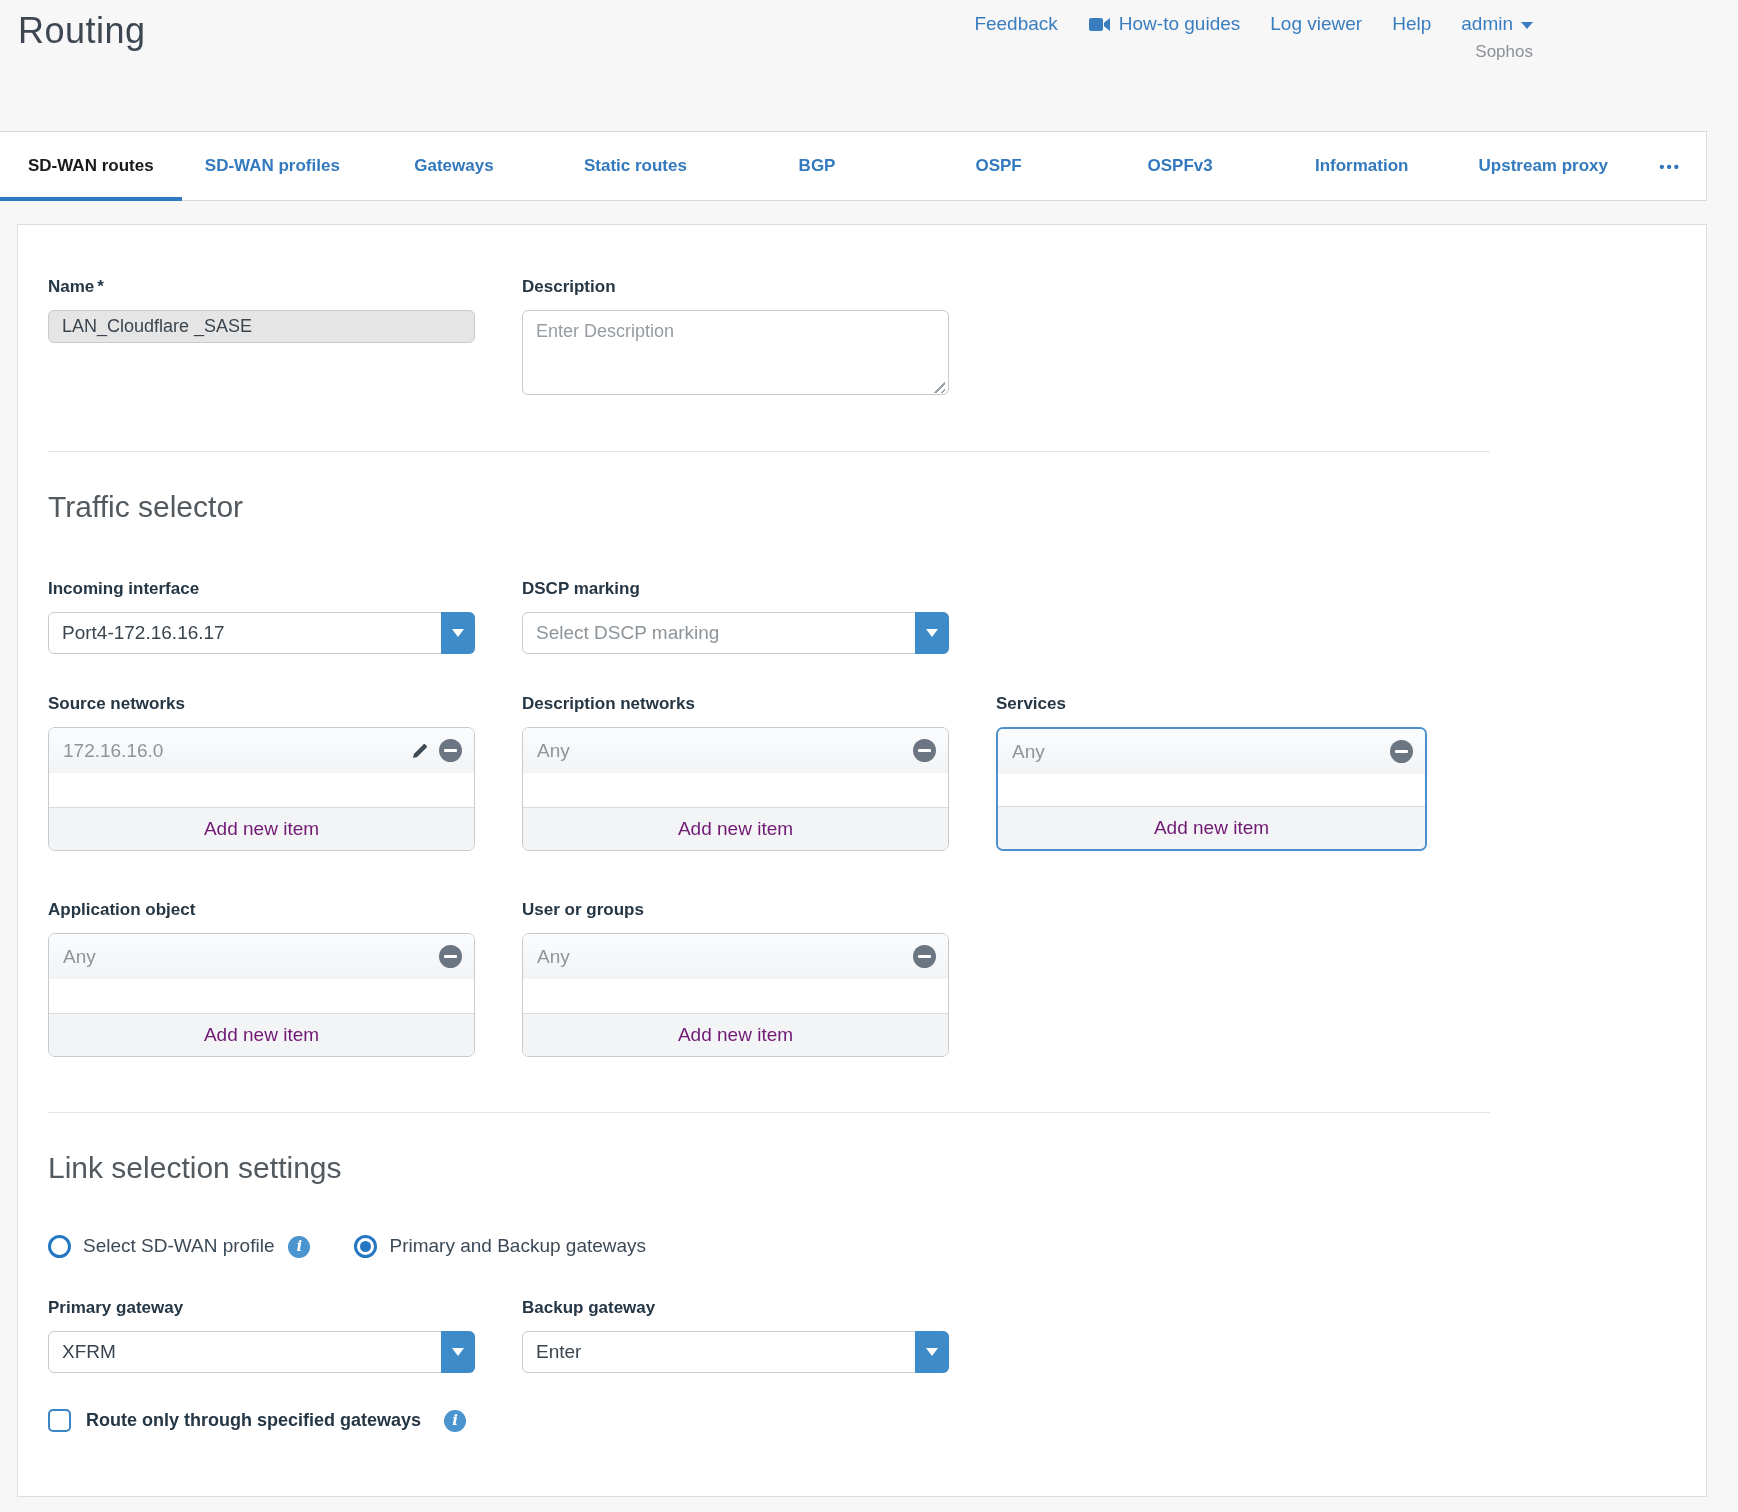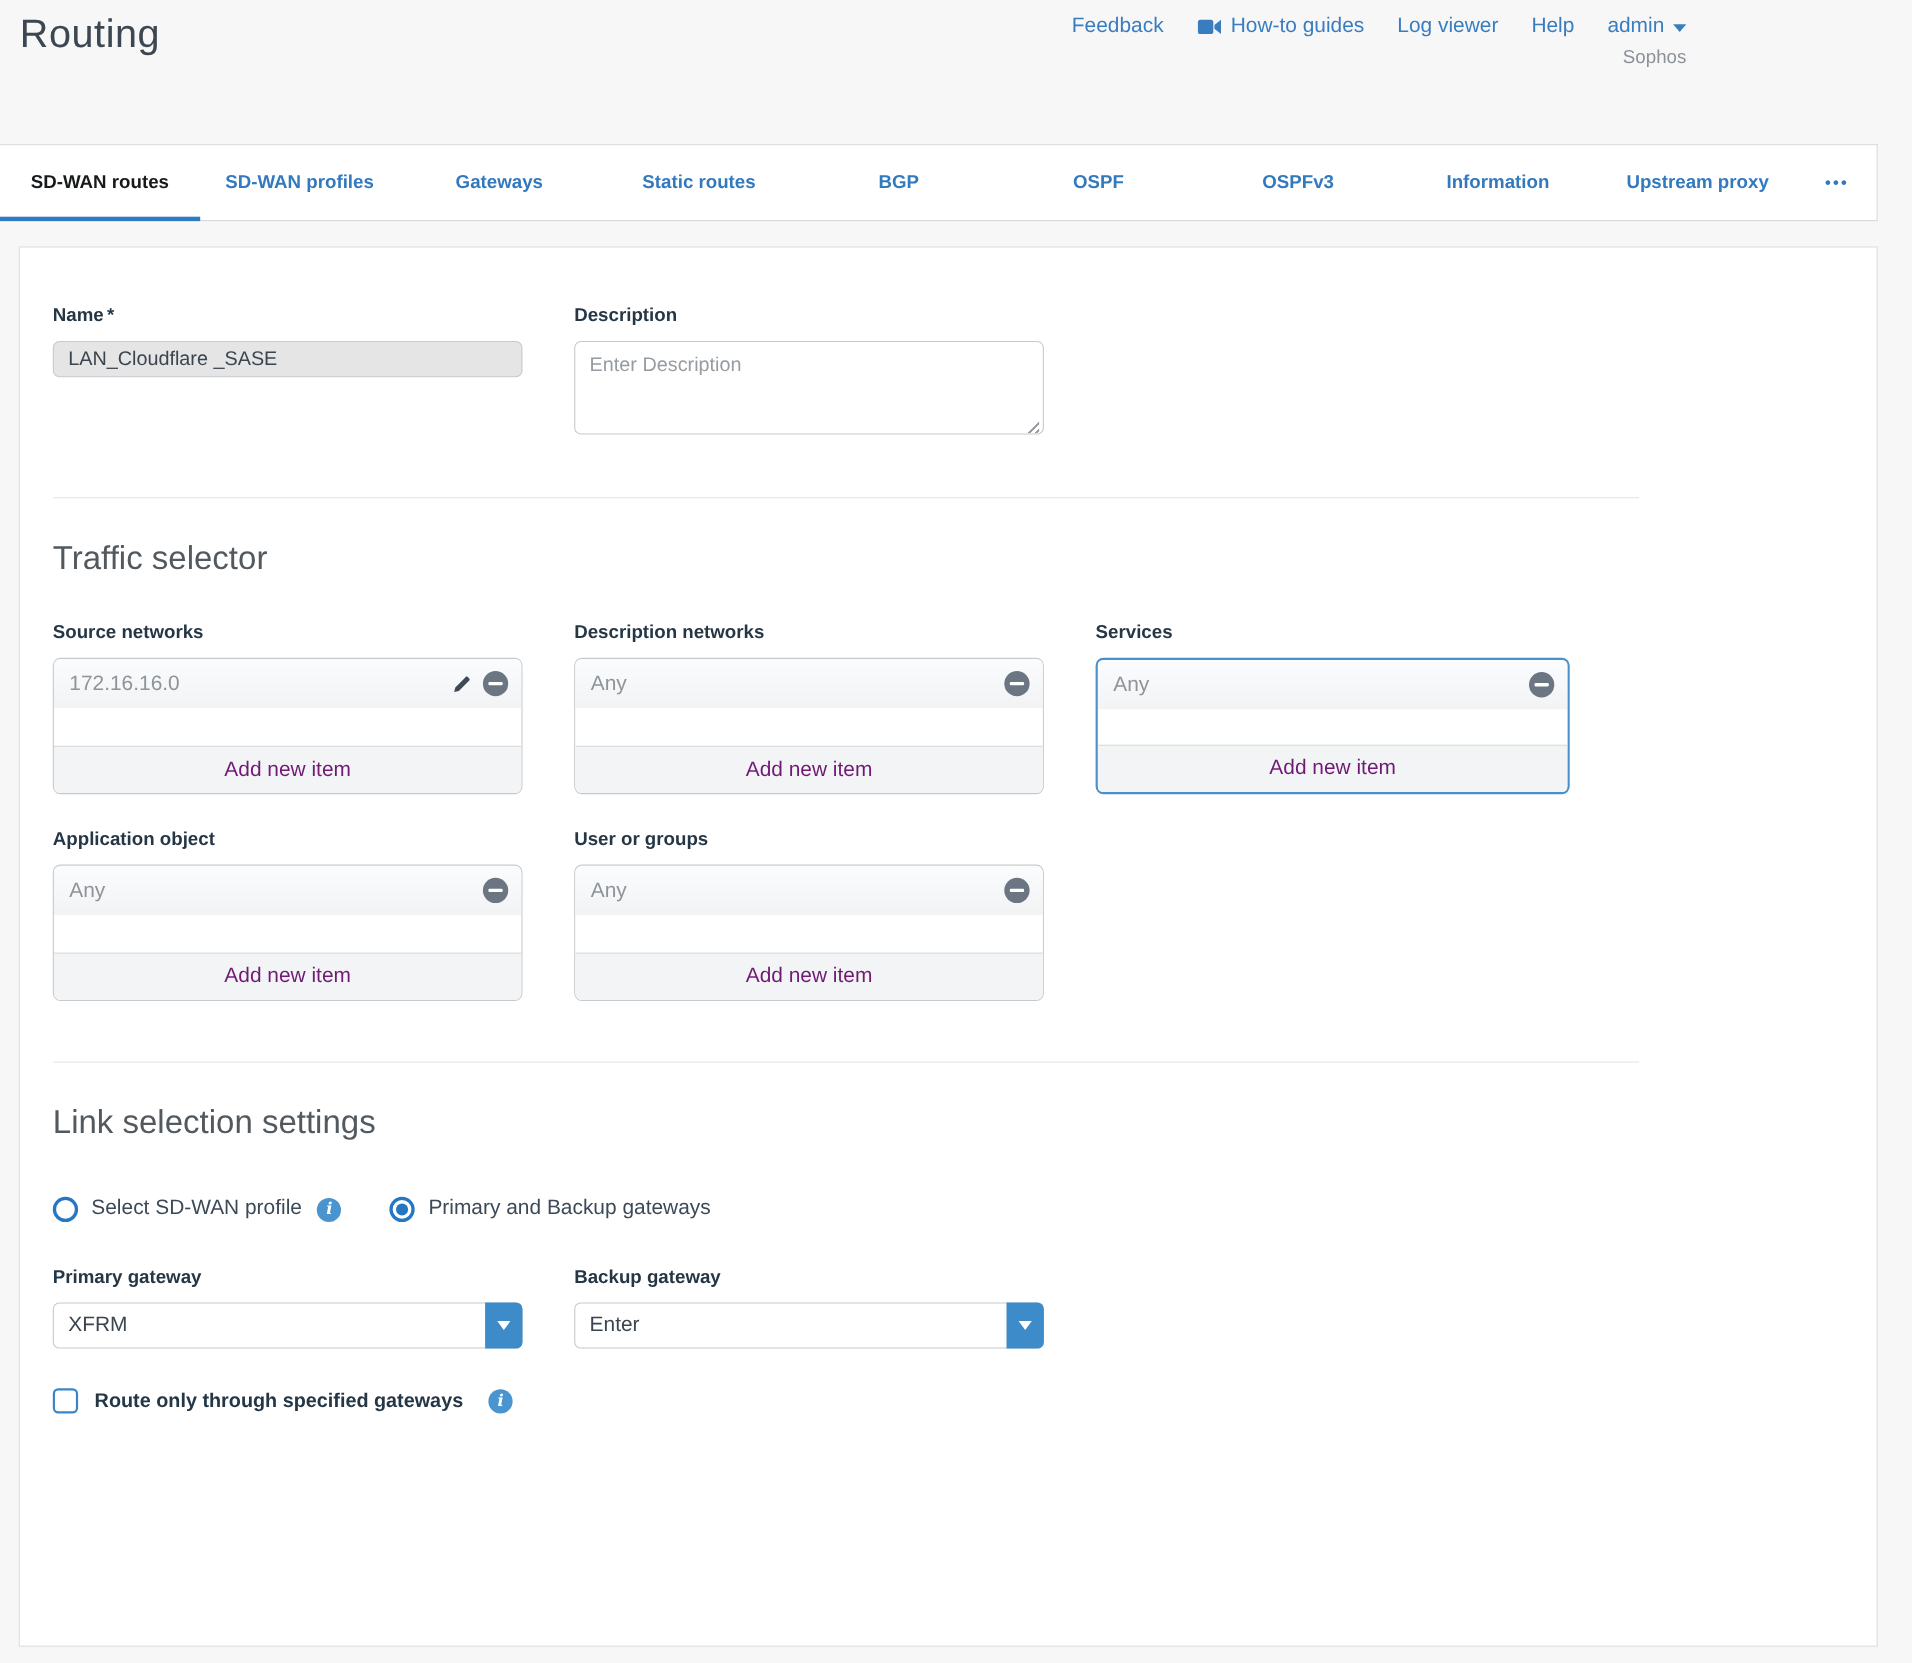--- a/index.html
+++ b/index.html
@@ -131,21 +131,21 @@
     content: ""; width: 11px; height: 11px; border-radius: 50%; background: #2677c2;
   }
   .radio-label { font-size: 19px; color: #3c4a57; }
   .checkbox-row { display: flex; align-items: center; gap: 15px; margin-top: 36px; }
   .checkbox {
     width: 23px; height: 23px; border: 2px solid #3a85c6; border-radius: 5px; background: #fff;
     cursor: pointer; flex: 0 0 23px;
   }
   .checkbox-label { font-size: 18px; font-weight: bold; color: #253645; }
   .mt40 { margin-top: 40px; }
-  .mt43 { margin-top: 31px; }
+  .mt43 { margin-top: 49px; }
   .mt55 { margin-top: 55px; }
 </style>
 </head>
 <body>
 
 <header class="app-header">
   <h1 class="app-title">Routing</h1>
   <nav class="top-links">
     <span class="top-link">
       <span>Feedback</span>
@@ -199,20 +199,40 @@
           <textarea placeholder="Enter Description" style=""></textarea>
           <span class="resize-corner"></span>
         </div>
       </div>
     </div>
 
     <hr class="divider">
 
     <h2 class="section-heading">Traffic selector</h2>
 
+    <div class="grid mt55">
+      <div>
+        <div class="field-label">Incoming interface</div>
+        <div class="combo">
+          <span class="combo-value">Port4-172.16.16.17</span>
+          <span class="combo-btn">
+              <span class="tri"></span>
+            </span>
+        </div>
+      </div>
+      <div>
+        <div class="field-label">DSCP marking</div>
+        <div class="combo">
+          <span class="combo-value placeholder">Select DSCP marking</span>
+          <span class="combo-btn">
+              <span class="tri"></span>
+            </span>
+        </div>
+      </div>
+    </div>
 
     <div class="grid mt40">
       <div>
         <div class="field-label">Source networks</div>
         <div class="list-box">
           <div class="list-item">
             <span class="item-text">172.16.16.0</span>
             <span class="item-icons">
               <svg class="pencil-icon" viewBox="0 0 20 20">
                 <path fill="#3f4a55" d="M2.9 17.1l4.2-1L16.6 6.6c.5-.5.5-1.3 0-1.8l-1.4-1.4c-.5-.5-1.3-.5-1.8 0L3.9 12.9l-1 4.2z"></path>

